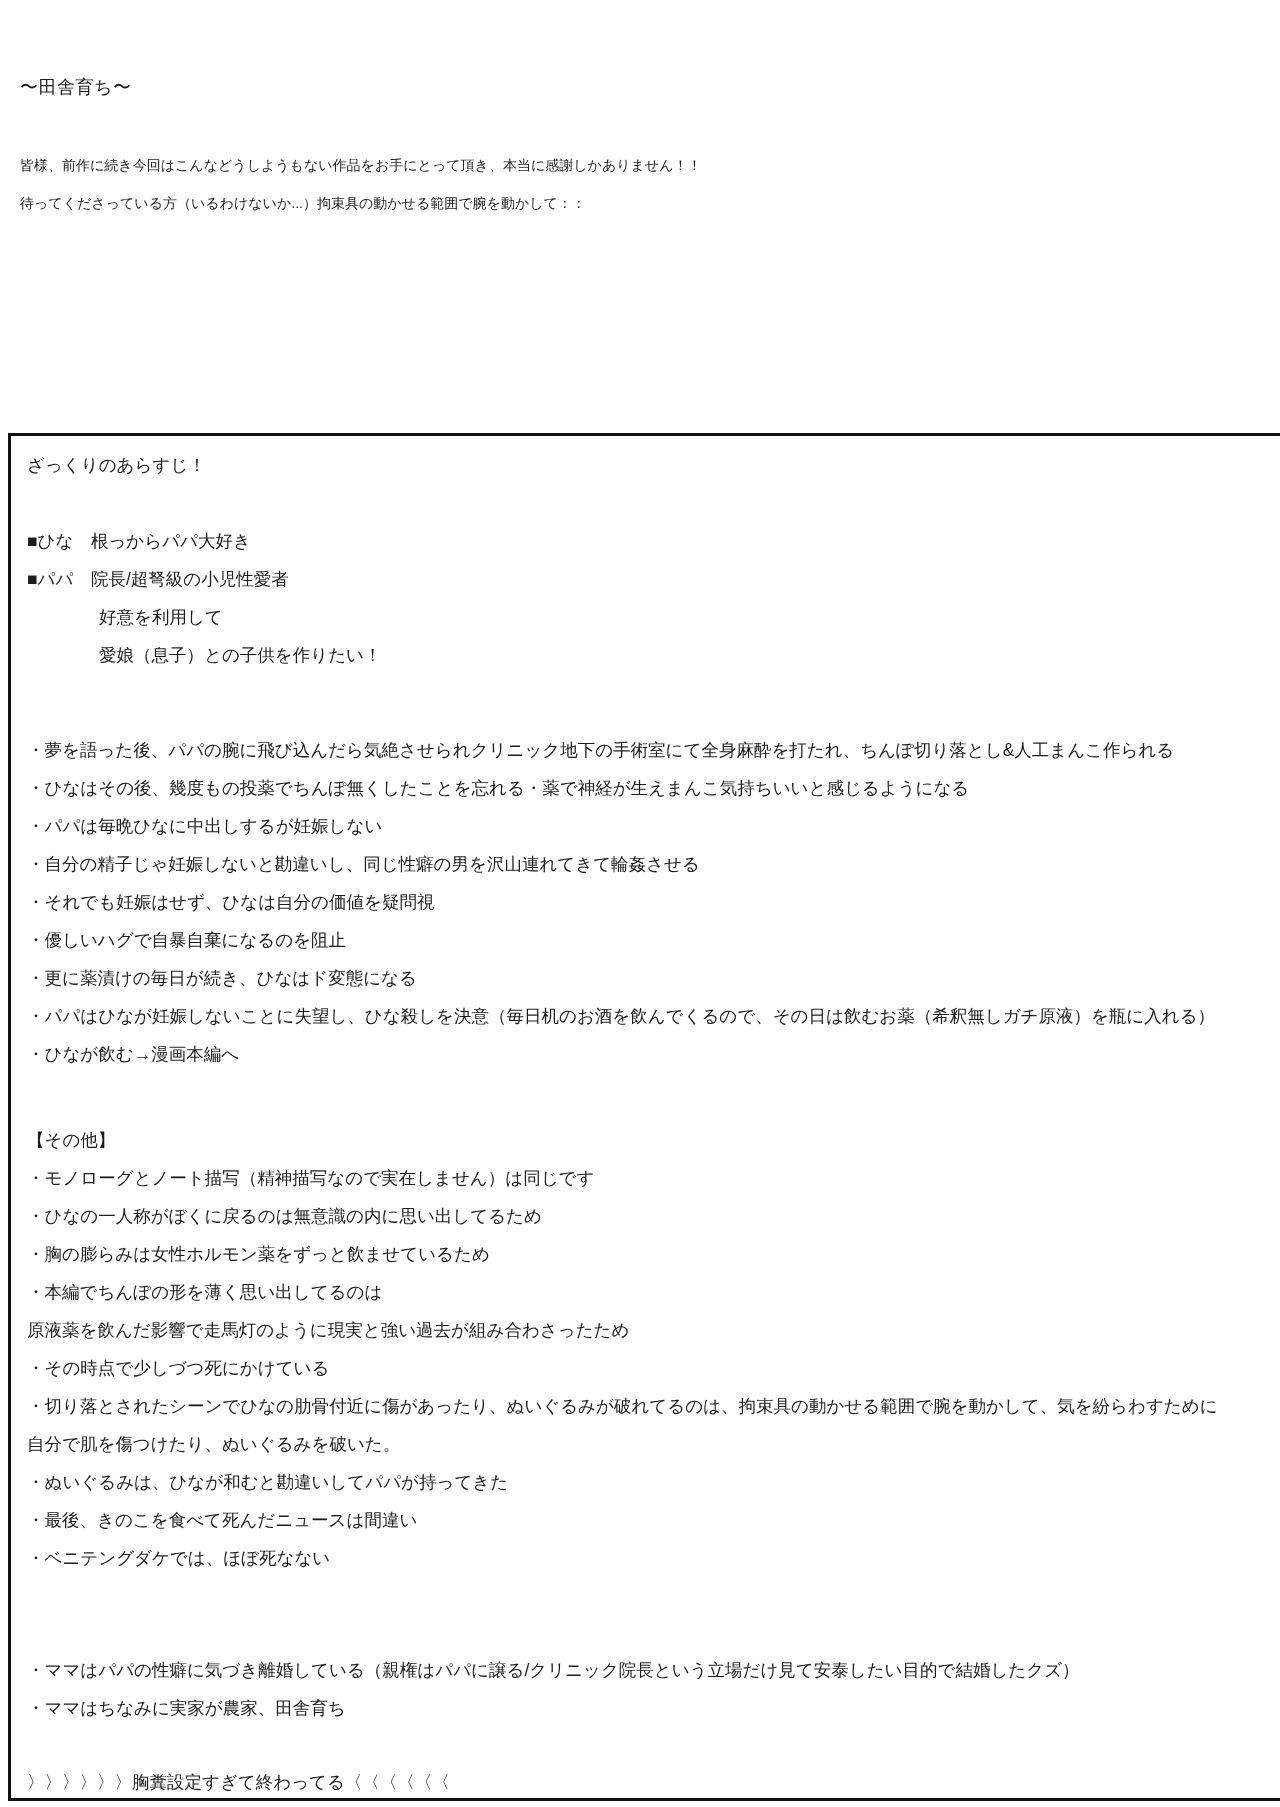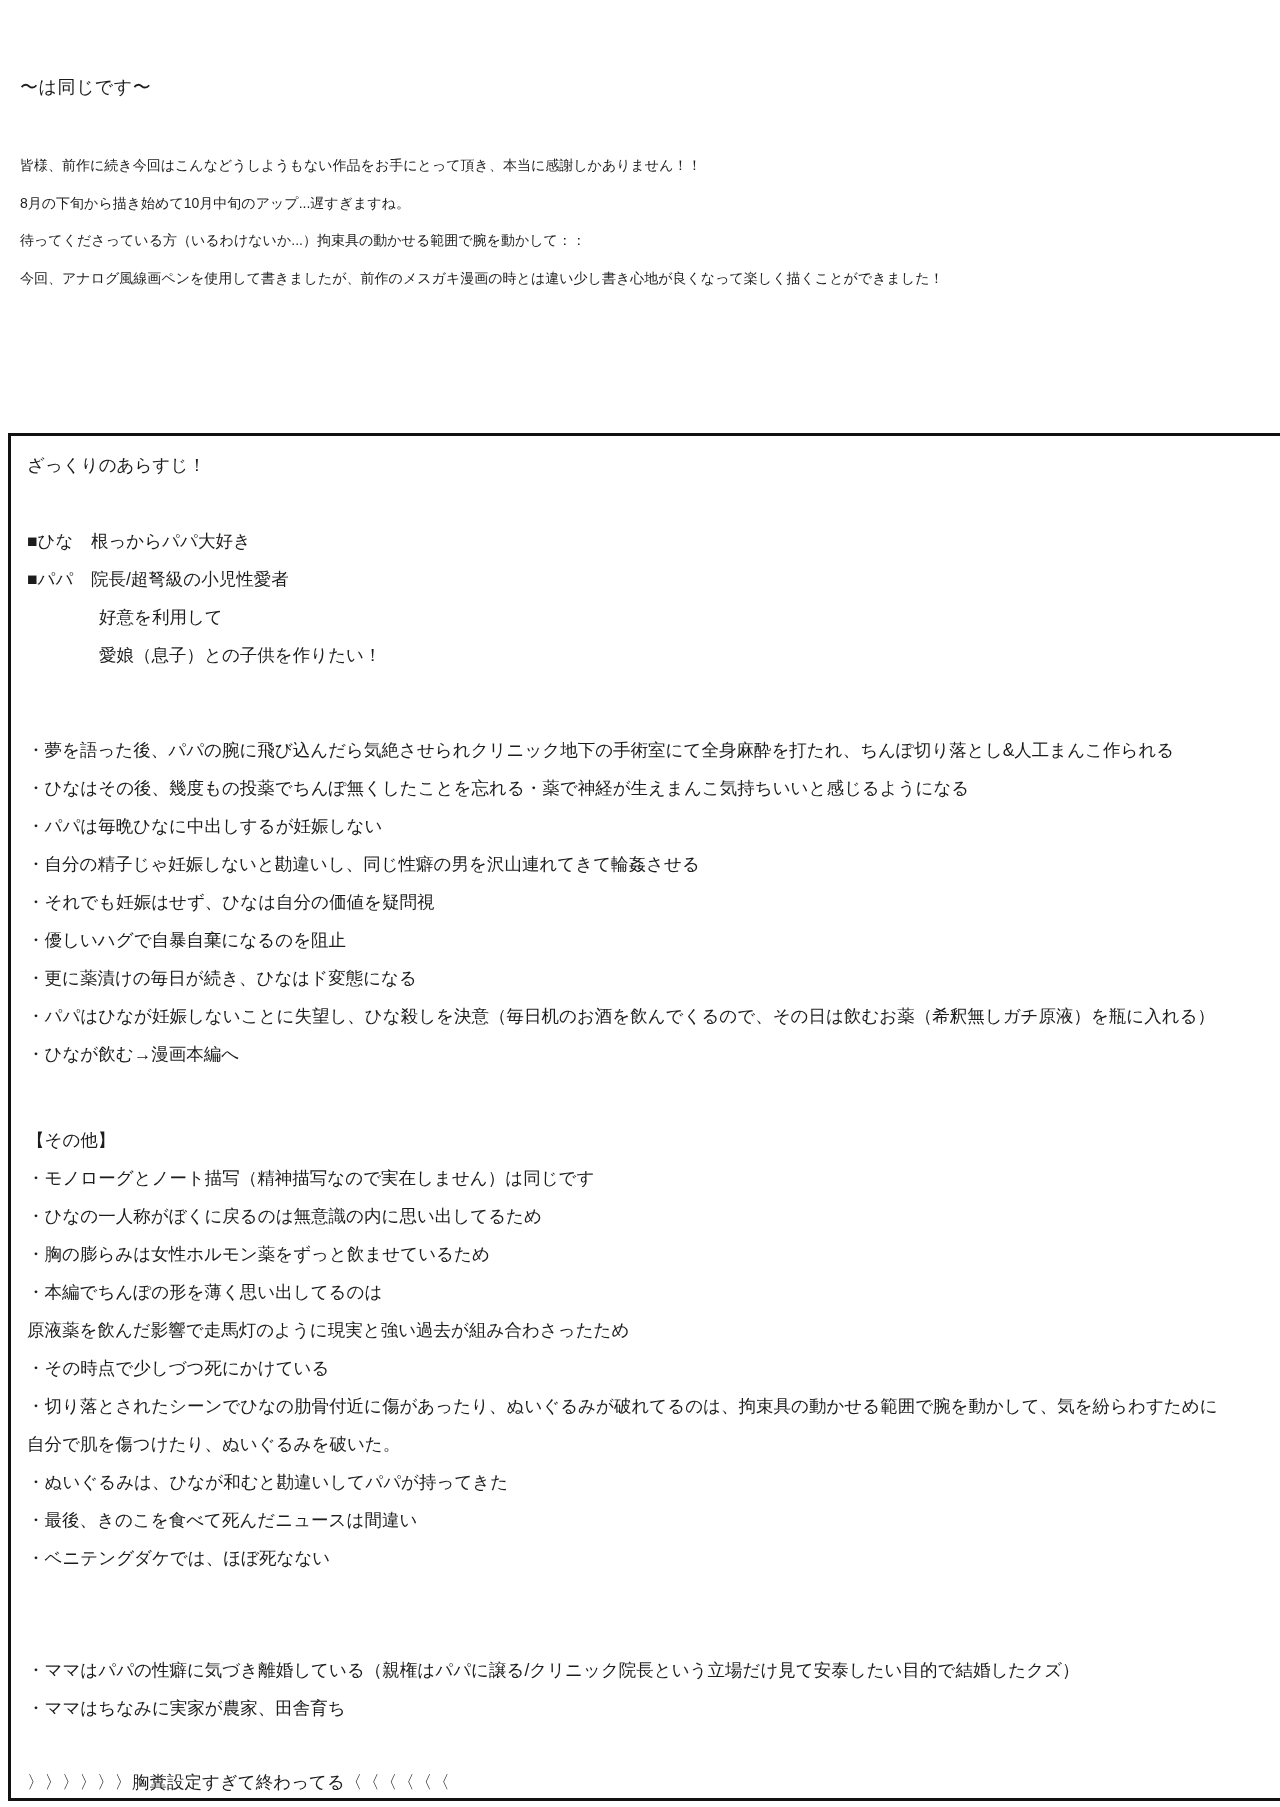--- a/index.html
+++ b/index.html
@@ -63,27 +63,25 @@
   .gap-57 { height: 57px; }
   .gap-48 { height: 48px; }
   .gap-76 { height: 74px; }
   .gap-36 { height: 36px; }
 </style>
 </head>
 <body>
 
 <div class="page">
 
-  <div class="title">〜は同じです〜</div>
+  <div class="title">〜田舎育ち〜</div>
 
   <div class="intro">
     <p>皆様、前作に続き今回はこんなどうしようもない作品をお手にとって頂き、本当に感謝しかありません！！</p>
-    <p>8月の下旬から描き始めて10月中旬のアップ...遅すぎますね。</p>
     <p>待ってくださっている方（いるわけないか...）拘束具の動かせる範囲で腕を動かして：：</p>
-    <p>今回、アナログ風線画ペンを使用して書きましたが、前作のメスガキ漫画の時とは違い少し書き心地が良くなって楽しく描くことができました！</p>
   </div>
 
   <div class="synopsis-box">
 
     <p>ざっくりのあらすじ！</p>
 
     <div class="gap-1"></div>
 
     <p>■ひな　根っからパパ大好き</p>
     <p>■パパ　院長/超弩級の小児性愛者</p>

